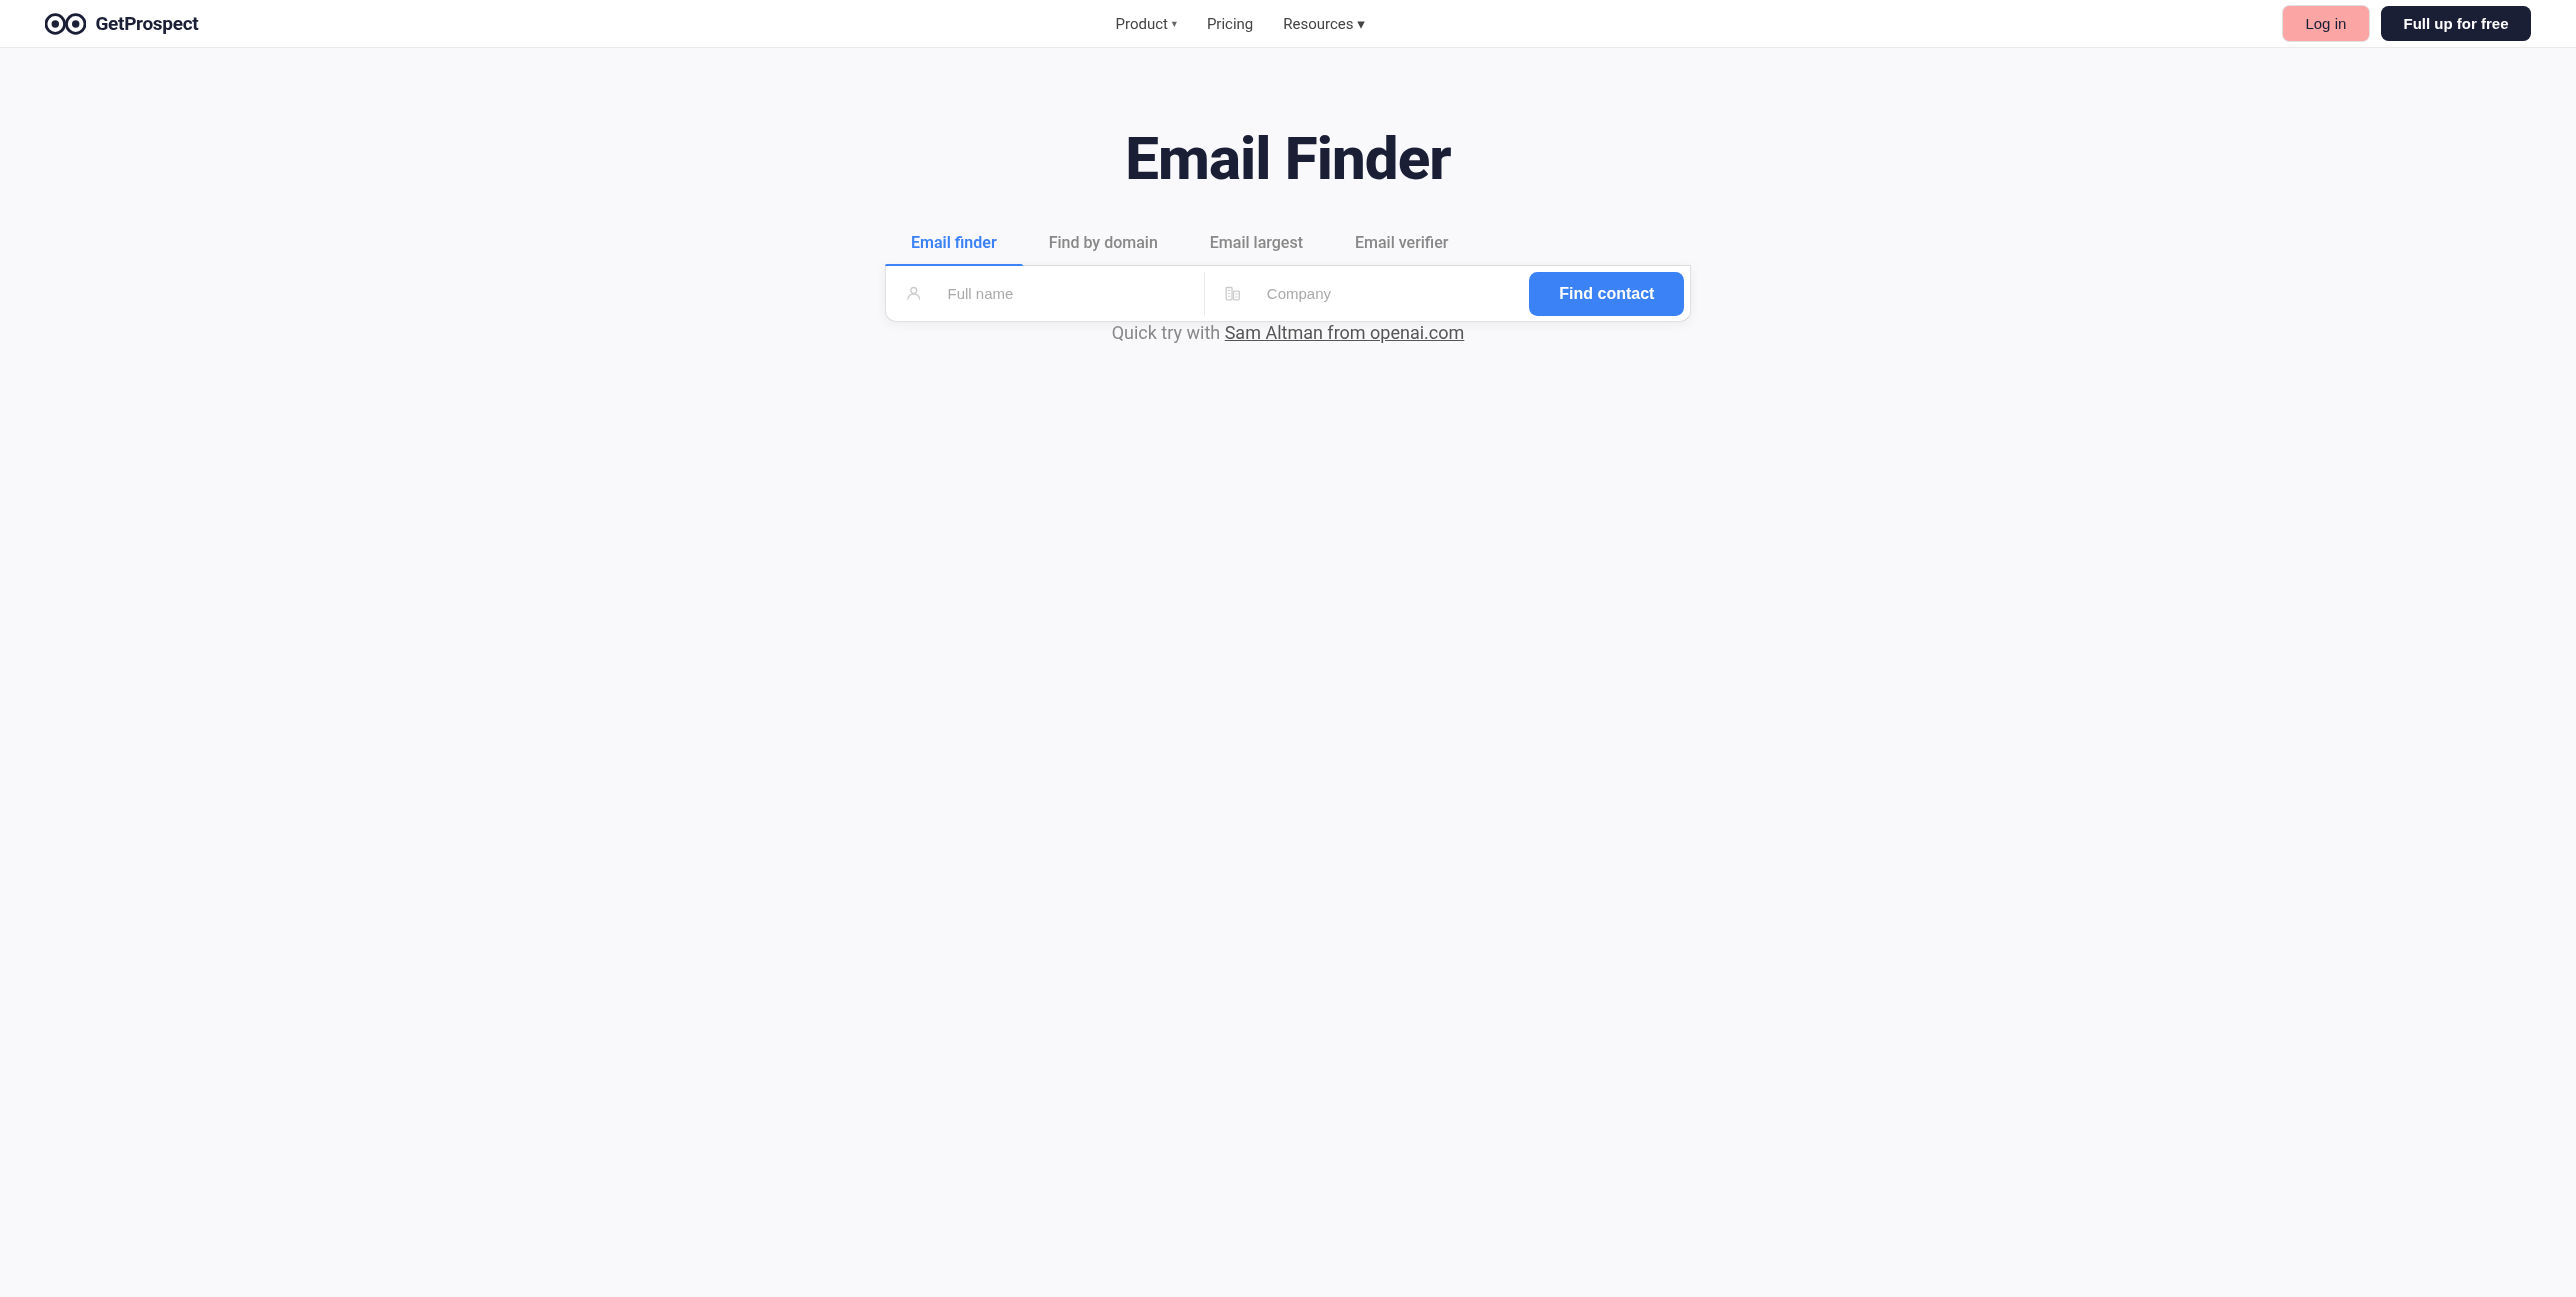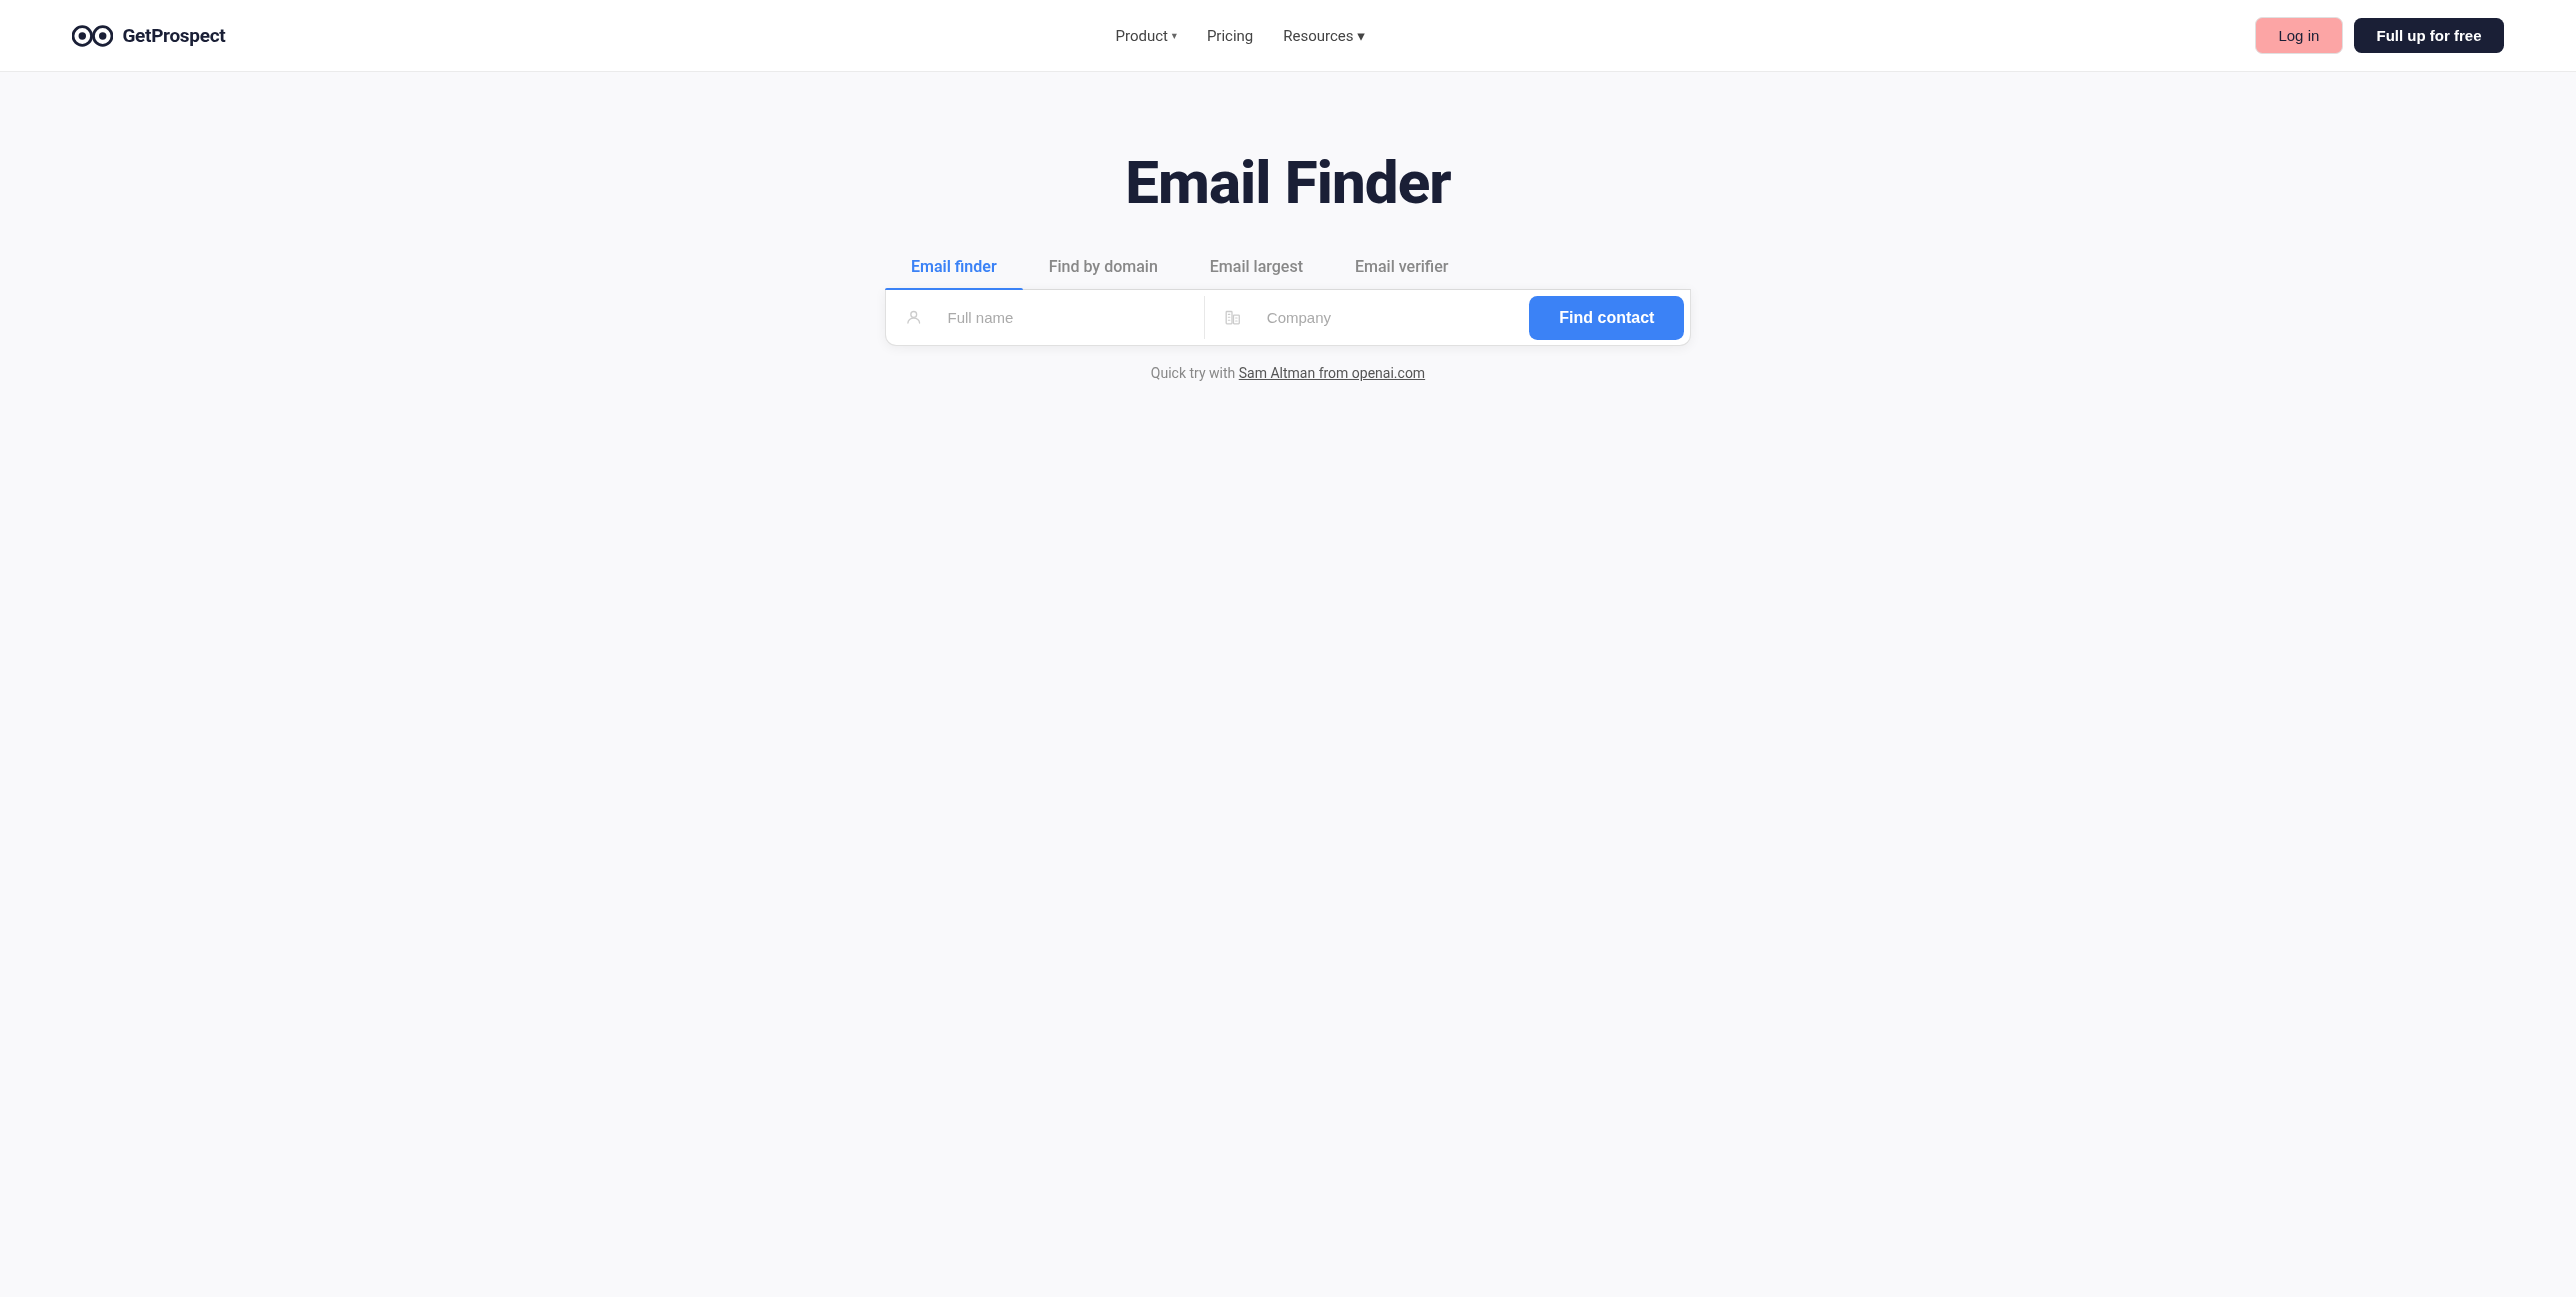--- a/index.html
+++ b/index.html
@@ -13,22 +13,22 @@
       background-color: #f9f9fb;
       color: #1a1f36;
       min-height: 100vh;
     }
 
     
     .navbar {
       display: flex;
       align-items: center;
       justify-content: space-between;
-      padding: 0 72px;
-      height: 72px;
+      padding: 0 45px;
+      height: 48px;
       background: #fff;
       border-bottom: 0.9px solid #ebebeb;
     }
 
     .navbar-left {
       display: flex;
       align-items: center;
       gap: 9.4px;
     }
 
@@ -205,22 +205,21 @@
       font-size: 16px;
       font-weight: 600;
       color: #fff;
       cursor: pointer;
       white-space: nowrap;
       margin-left: 5.6px;
     }
 
     
     .quick-try {
-      margin-top: 19px;
-      font-size: 14px;
+      font-size: 18px;
       color: #888;
     }
 
     .quick-try-link {
       color: #555;
       text-decoration: underline;
       cursor: pointer;
     }
 
     

